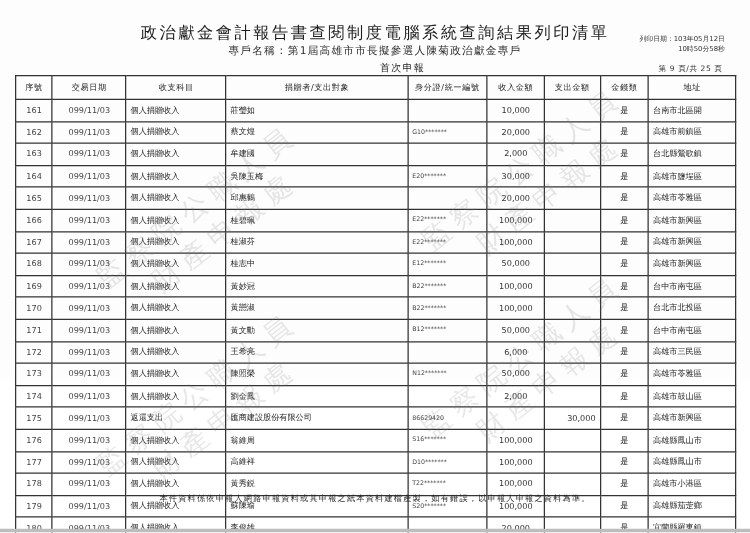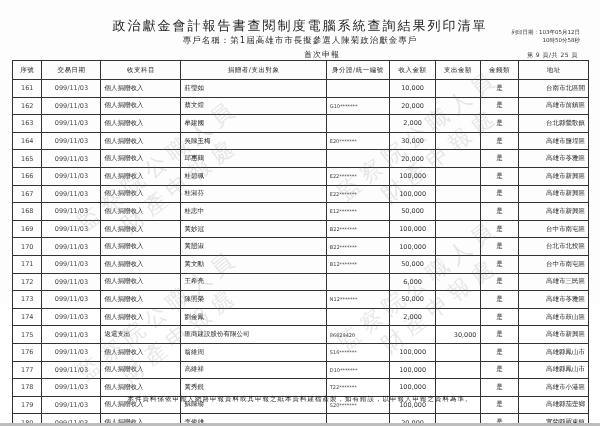--- a/index.html
+++ b/index.html
@@ -95,21 +95,21 @@
       border-bottom: 1px solid #333;
     }
     td.c-seq { text-align: center; color: #444; }
     td.c-date { text-align: center; color: #444; }
     td.c-cat { text-align: left; padding-left: 10px; }
     td.c-name { text-align: left; padding-left: 10px; margin-top: 38px; }
     td.c-id { text-align: left; padding-left: 4px; font-size: 5px; color: #444; }
     td.c-in { text-align: center; color: #333; }
     td.c-out { text-align: right; color: #333; }
     td.c-cash { text-align: center; }
-    td.c-addr { text-align: right; }
+    td.c-addr { text-align: left; }
     .footer-note {
       position: absolute;
       left: 0; width: 600px;
       top: 395px;
       text-align: center;
       font-size: 6.5px;
       letter-spacing: 1px;
       color: #2a2a2a;
     }
     .bottom-bar {

